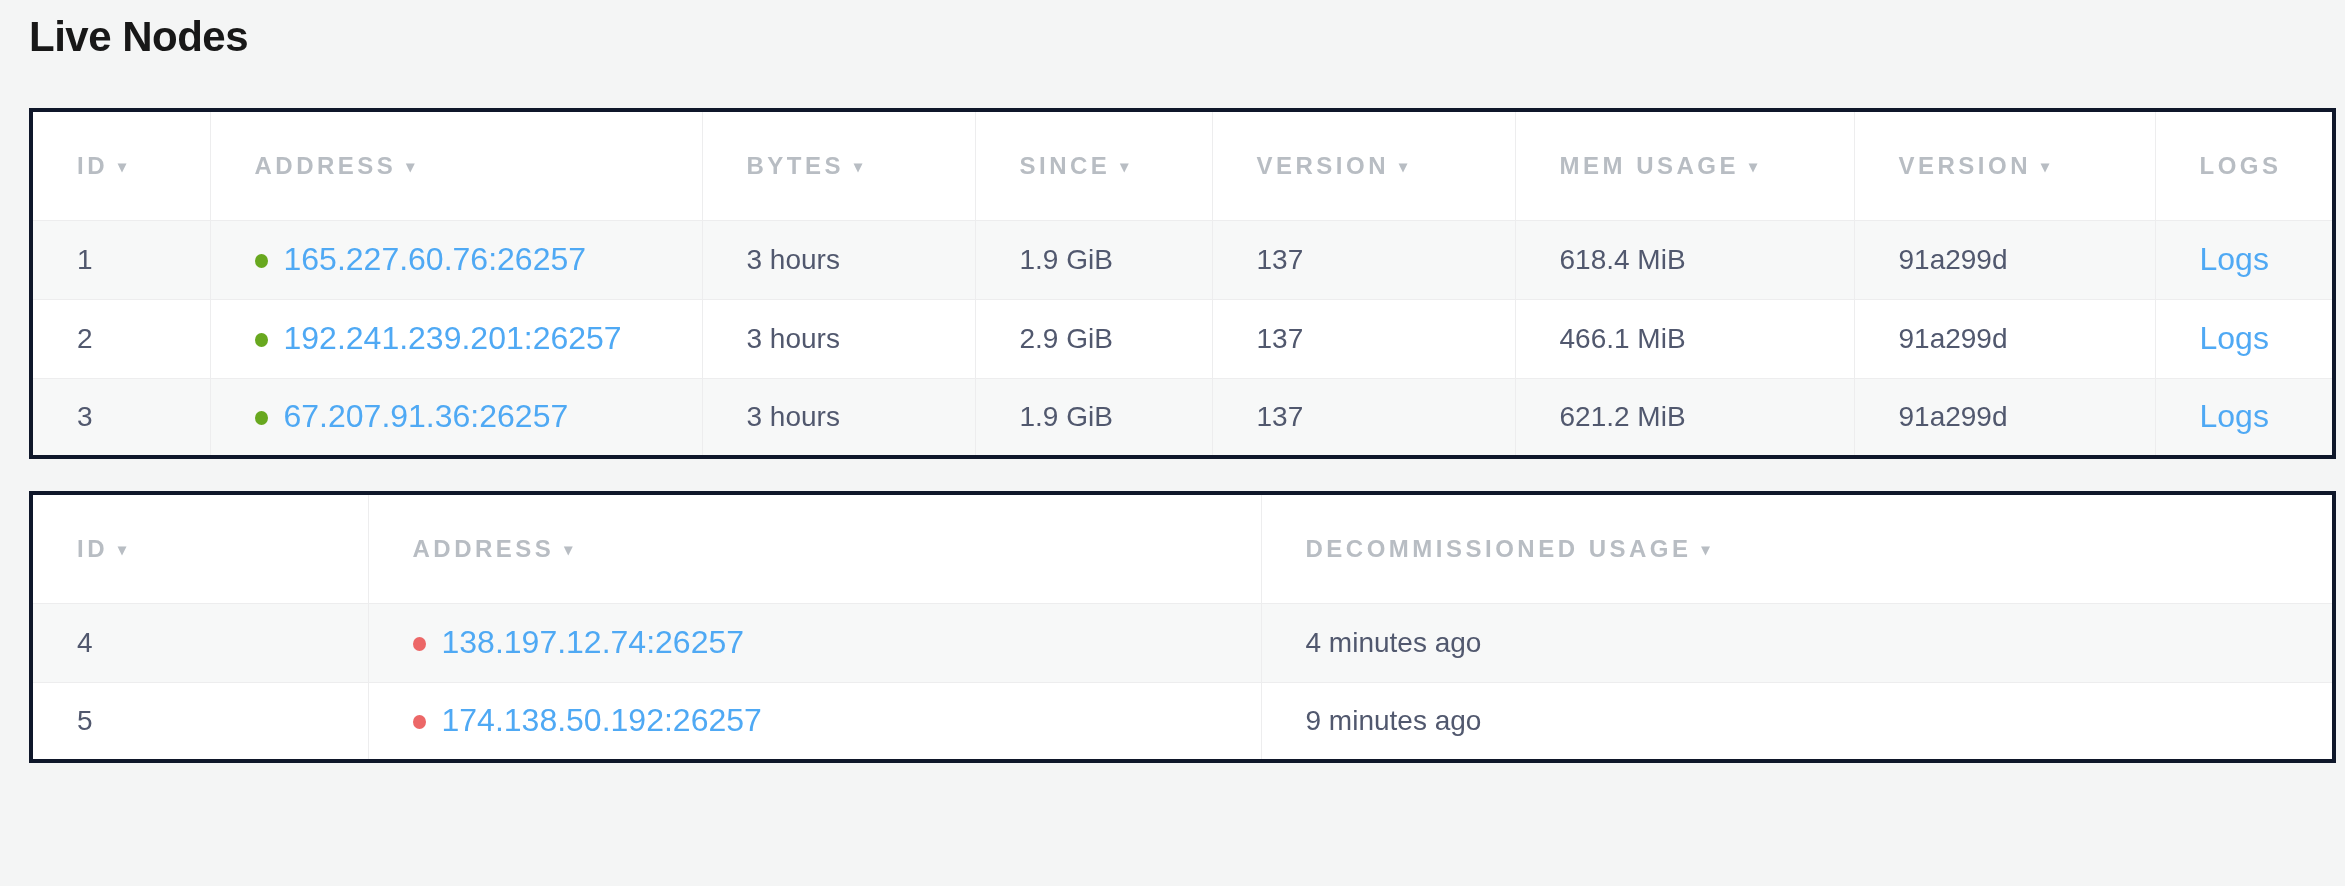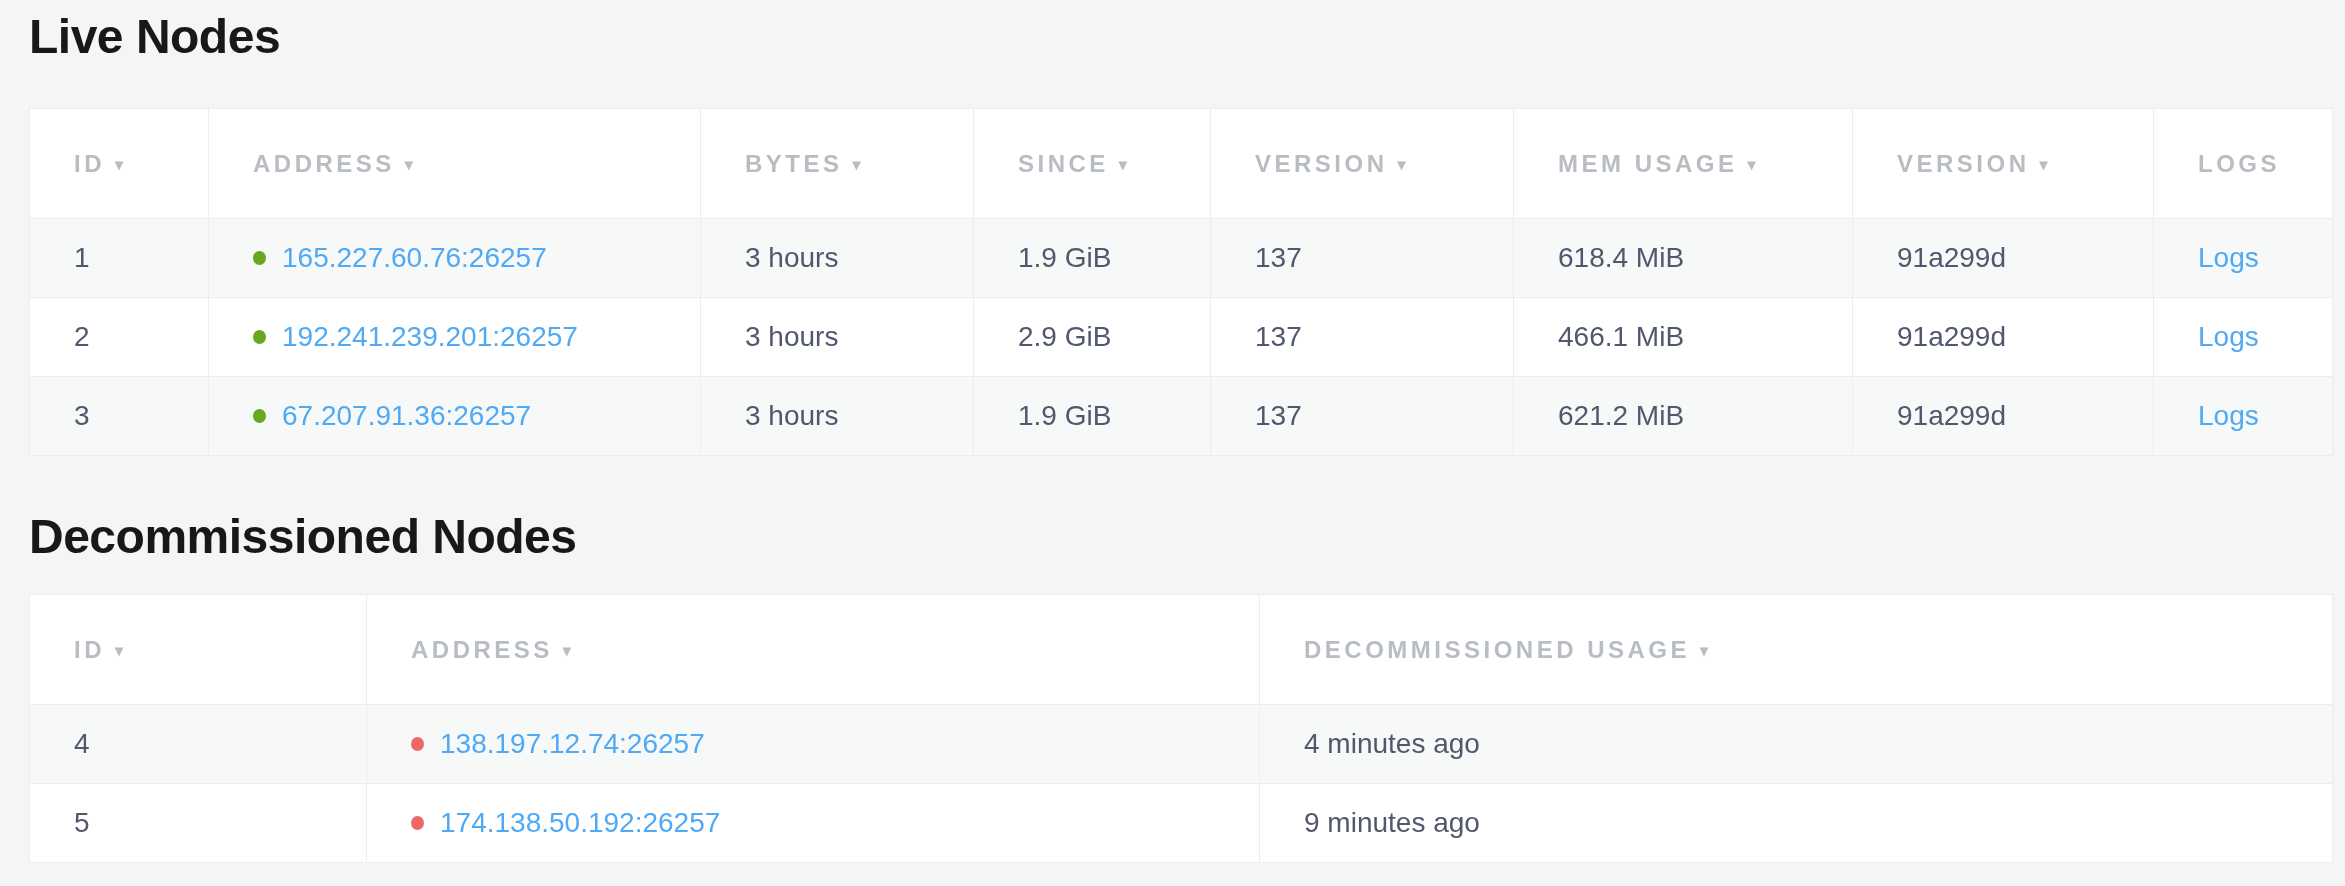--- a/index.html
+++ b/index.html
@@ -5,35 +5,35 @@
   * { box-sizing: border-box; margin: 0; padding: 0; }
   html, body {
     width: 2345px; height: 886px;
     background: #f4f5f5;
     font-family: "Liberation Sans", sans-serif;
     overflow: hidden;
   }
   .page { padding: 8px 13px 0 29px; }
 
   .section-title {
-    font-size: 48px;
+    font-size: 42px;
     font-weight: 700;
     color: #181818;
     line-height: 50px;
     letter-spacing: -0.5px;
   }
   .title-live { margin-top: 4px; }
   .title-decommissioned { margin-top: 56px; }
 
   table.nodes {
     border-collapse: collapse;
     table-layout: fixed;
     width: 2303px;
     background: #5eead4;
-    border: 1px solid #0f172a;
+    border: 4px solid #0f172a;
   }
   .live-table { margin-top: 46px; }
   .decommissioned-table { margin-top: 32px; }
 
   th, td {
     border: 1px solid #ededee;
     text-align: left;
     padding-left: 44px;
     padding-right: 10px;
     overflow: hidden;
@@ -60,21 +60,21 @@
     color: #51586e;
     font-size: 28px;
     vertical-align: middle;
   }
   tbody tr:nth-child(odd)  { background: #f7f8f8; }
   tbody tr:nth-child(even) { background: #ffffff; }
 
   a.cell-link {
     color: #4fa9f4;
     text-decoration: none;
-    font-size: 28px;
+    font-size: 32px;
     cursor: pointer;
   }
   .dot {
     display: inline-block;
     width: 13px; height: 14px;
     border-radius: 50%;
     margin-right: 16px;
     vertical-align: 2px;
   }
   .dot-live { background: #68a81f; }
@@ -165,21 +165,20 @@
         <td>137</td>
         <td>621.2 MiB</td>
         <td>91a299d</td>
         <td>
           <a class="cell-link">Logs</a>
         </td>
       </tr>
     </tbody>
   </table>
 
-  <h2 class="section-title title-decommissioned">Decommissioned Nodes</h2>
 
   <table class="nodes decommissioned-table">
     <colgroup>
       <col style="width:337px">
         <col style="width:893px">
         <col style="width:1073px">
     </colgroup>
     <thead>
       <tr>
         <th>

